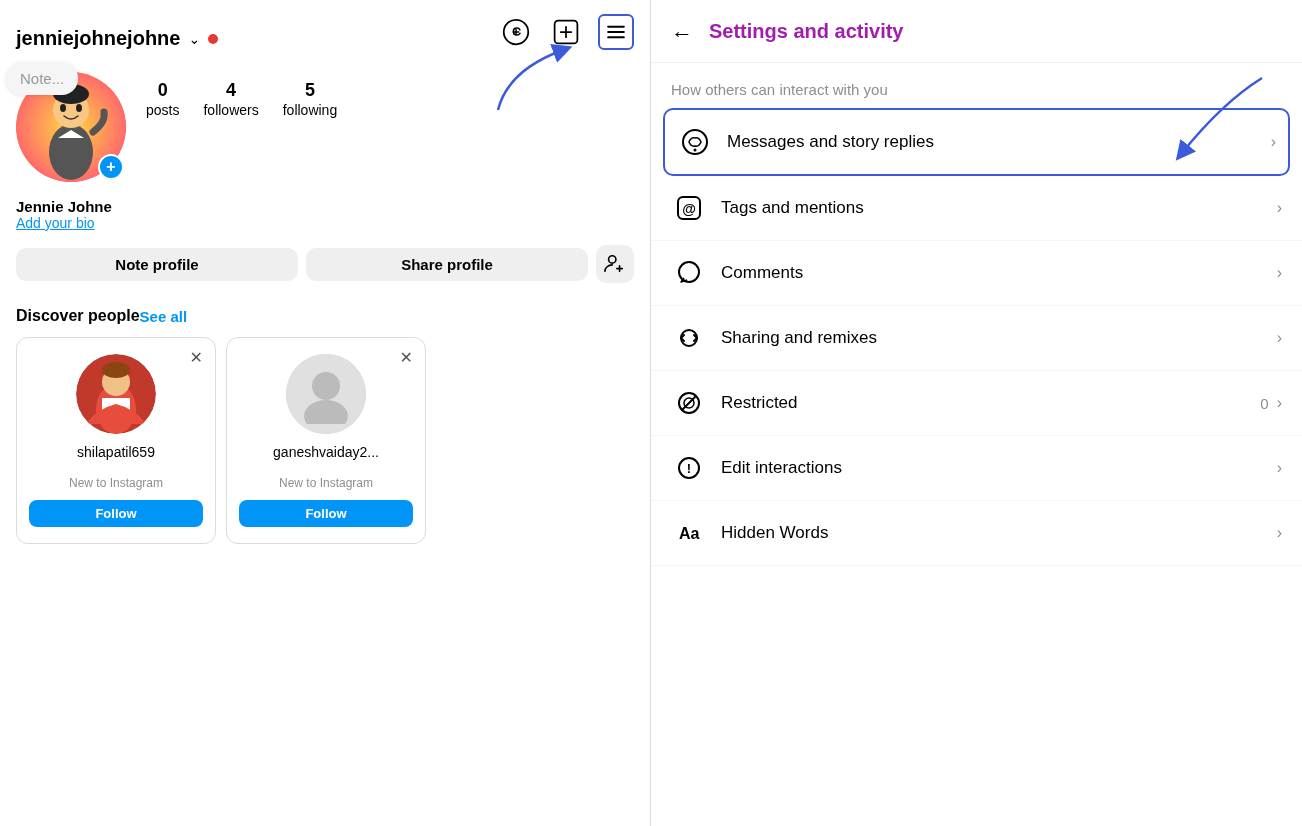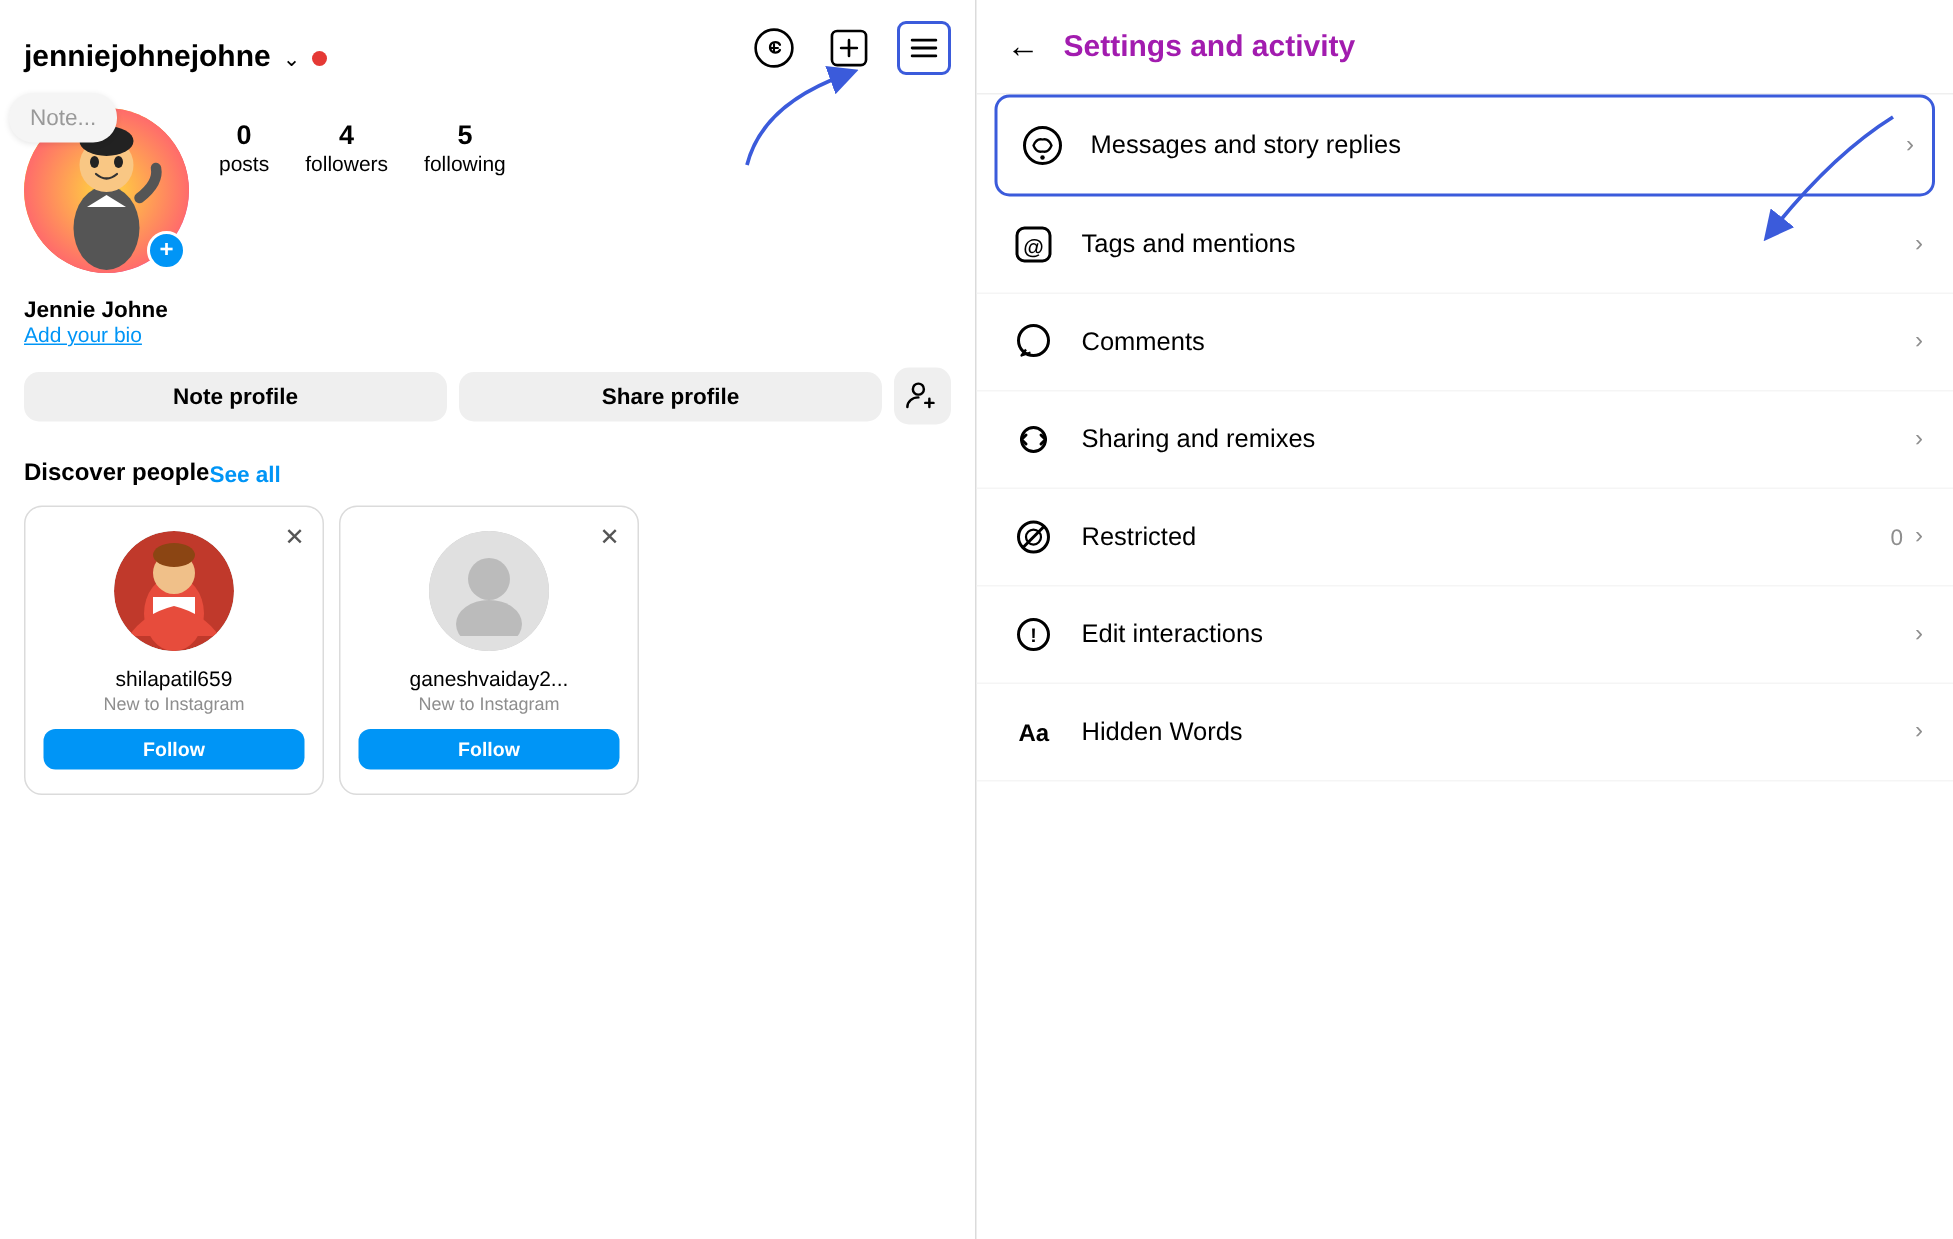--- a/index.html
+++ b/index.html
@@ -260,21 +260,21 @@
       justify-content: center;
     }
     .person-name {
       font-size: 14px;
       font-weight: 400;
       color: #000;
     }
     .person-sub {
       font-size: 12px;
       color: #8e8e8e;
-      margin-top: 2px;
+      margin-top: 16px;
     }
     .person-follow-btn {
       margin-top: 10px;
       width: 100%;
       background: #0095f6;
       color: #fff;
       border: none;
       border-radius: 8px;
       padding: 6px;
       font-size: 13px;
@@ -534,20 +534,21 @@
       <svg width="160" height="110" viewBox="0 0 160 110">
         <defs>
           <marker id="arrow2" markerWidth="8" markerHeight="8" refX="4" refY="4" orient="auto">
             <path d="M0,0 L8,4 L0,8 Z" fill="#3b5bdb"></path>
           </marker>
         </defs>
         <path d="M140,5 Q100,30 60,80" stroke="#3b5bdb" stroke-width="2.5" fill="none" marker-end="url(#arrow2)"></path>
       </svg>
     </div>
 
+    <div class="section-subtitle">How others can interact with you</div>
 
     <ul class="settings-list">
 
       <li class="settings-item highlighted">
         <div class="settings-item-icon">
           <svg width="28" height="28" viewBox="0 0 28 28" fill="none">
             <circle cx="14" cy="14" r="12" stroke="#000" stroke-width="2"></circle>
             <path d="M8 14 Q10 9 14 10 Q18 9 20 14 Q18 19 14 18 Q10 19 8 14Z" stroke="#000" stroke-width="1.5" fill="none"></path>
             <circle cx="14" cy="22" r="1.5" fill="#000"></circle>
           </svg>

